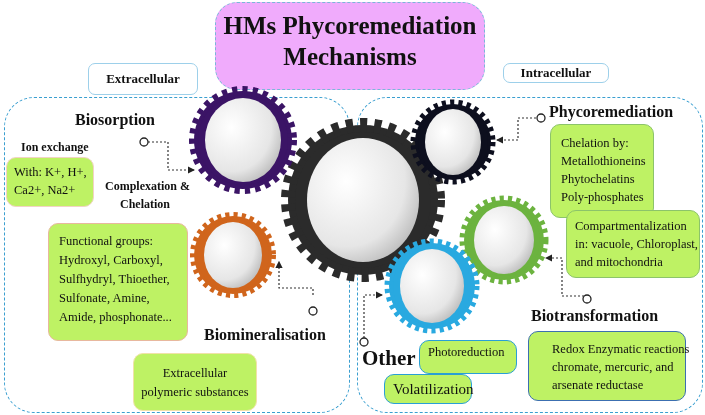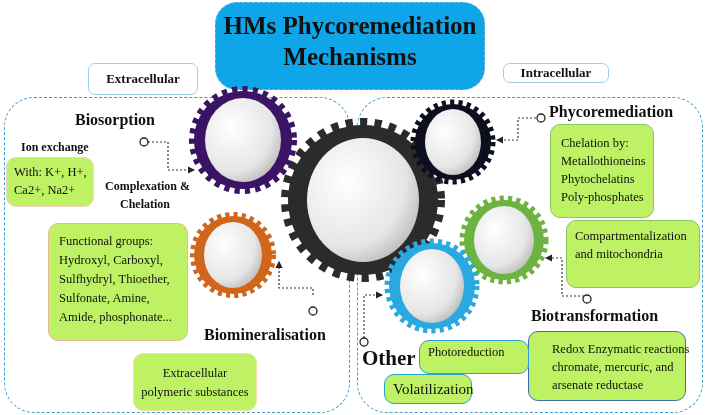--- a/index.html
+++ b/index.html
@@ -1,21 +1,21 @@
 <!DOCTYPE html>
 <html><head>
 <meta charset="utf-8">
 <style>
   html, body { margin:0; padding:0; background:#ffffff; }
   body { width:705px; height:415px; position:relative; overflow:hidden;
          font-family:"Liberation Serif", "DejaVu Serif", serif; color:#111; }
   .panel { position:absolute; border:1.5px dashed #3a9fd0; border-radius:30px; box-sizing:border-box; }
   .tag { position:absolute; border:1.5px solid #9dd0ea; border-radius:7px; background:#fff;
          font-weight:bold; font-size:13px; display:flex; align-items:center; justify-content:center; box-sizing:border-box; }
-  .title-box { position:absolute; border:1.5px dashed #7ab8d8; border-radius:22px; background:#0ea5e9;
+  .title-box { position:absolute; border:1.5px dashed #7ab8d8; border-radius:22px; background:#f0abfc;
                box-sizing:border-box; text-align:center; font-weight:bold; font-size:25px; line-height:31px; padding-top:7px; }
   .heading { position:absolute; font-weight:bold; font-size:16px; white-space:nowrap; }
   .sub { position:absolute; font-weight:bold; font-size:12px; white-space:nowrap;margin-left:7px; }
   .box { position:absolute; border-radius:10px; background:#bef264; box-sizing:border-box; font-size:12.5px; line-height:17px; padding:6px 8px; }
   .box .ln { display:block; white-space:nowrap; }
   .center { text-align:center; }
   svg.overlay { position:absolute; left:0; top:0; }
 </style>
 </head>
 <body>
@@ -118,25 +118,26 @@
   <span class="ln">polymeric substances</span>
 </div>
 
 <div class="heading" style="left:549px;top:103px;">Phycoremediation</div>
 <div class="box" style="left:550px;top:124px;width:104px;height:94px;border:1.5px solid #8cc46a;padding:9px 10px;line-height:18px;">
   <span class="ln">Chelation by:</span>
   <span class="ln">Metallothioneins</span>
   <span class="ln">Phytochelatins</span>
   <span class="ln">Poly-phosphates</span>
 </div>
-<div class="box" style="left:566px;top:220px;width:134px;height:68px;border:1.5px solid #8cc46a;padding:6px 8px;line-height:18px;">
+<div class="box" style="left:566px;top:210px;width:134px;height:68px;border:1.5px solid #8cc46a;padding:6px 8px;line-height:18px;">
   <span class="ln">Compartmentalization</span>
+  <span class="ln">in: vacuole, Chloroplast,</span>
   <span class="ln">and mitochondria</span>
 </div>
 <div class="heading" style="left:531px;top:307px;">Biotransformation</div>
 <div class="box" style="left:528px;top:331px;width:158px;height:70px;border:1.8px solid #3c6fb0;padding:8px 23px;line-height:18px;">
   <span class="ln">Redox Enzymatic reactions</span>
   <span class="ln">chromate, mercuric, and</span>
   <span class="ln">arsenate reductase</span>
 </div>
 <div class="heading" style="left:362px;top:346px;font-size:21px;">Other</div>
-<div class="box" style="left:419px;top:340px;width:110px;height:34px;border:1.5px solid #2a9fd6;padding:3px 8px;font-size:12.5px;">Photoreduction</div>
+<div class="box" style="left:419px;top:340px;width:98px;height:34px;border:1.5px solid #2a9fd6;padding:3px 8px;font-size:12.5px;">Photoreduction</div>
 <div class="box" style="left:384px;top:374px;width:88px;height:30px;border:1.5px solid #2a9fd6;padding:6px 8px;font-size:15px;">Volatilization</div>
 
 </body></html>

